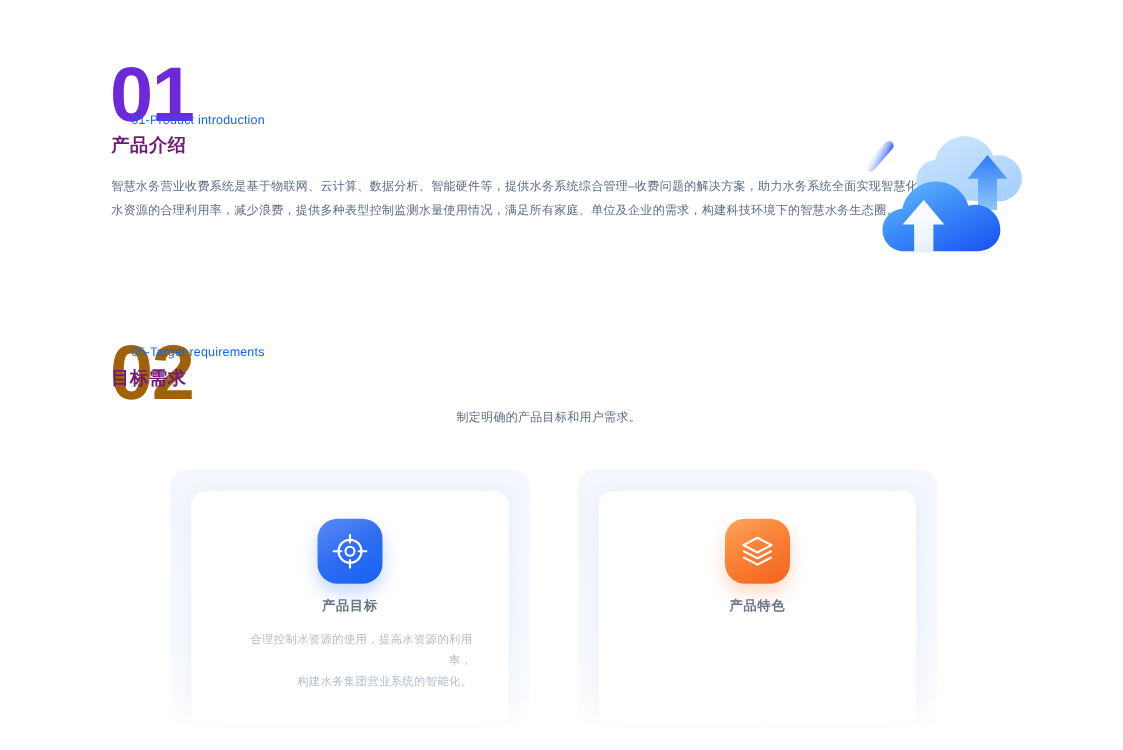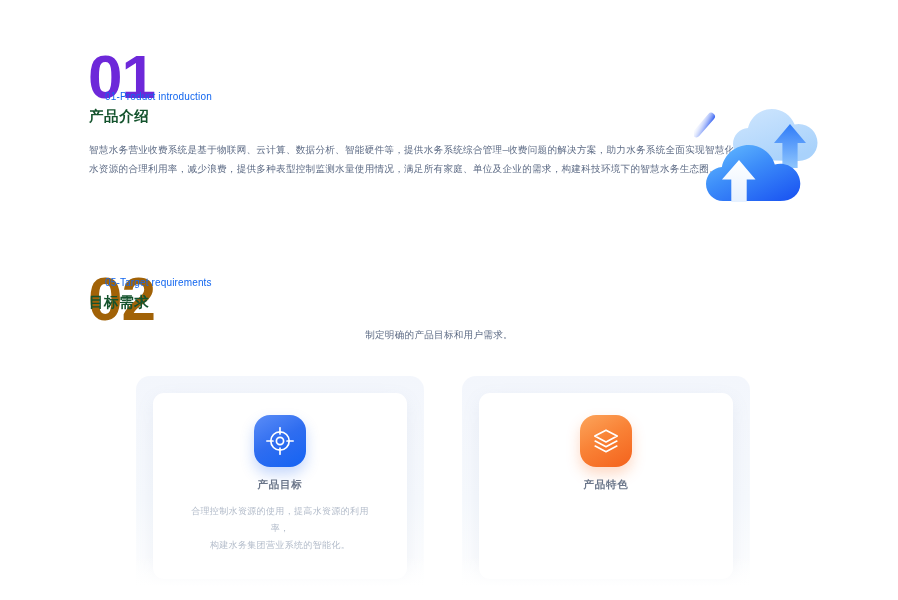--- a/index.html
+++ b/index.html
@@ -55,21 +55,21 @@
     letter-spacing: 0.15px;
     white-space: nowrap;
   }
 
   .heading-cn {
     position: absolute;
     left: 1px;
     top: 59px;
     font-size: 14.5px;
     font-weight: bold;
-    color: #14532d;
+    color: #701a75;
     letter-spacing: 0.6px;
     white-space: nowrap;
   }
 
   .body-copy {
     position: absolute;
     left: 1px;
     font-size: 9.6px;
     line-height: 19.2px;
     color: #5d6b85;
@@ -155,21 +155,21 @@
   }
   .card-desc {
     margin-top: 11px;
     width: 196px;
     text-align: center;
     font-size: 9px;
     line-height: 17px;
     color: #b3bcca;
     letter-spacing: 0.35px;
   }
-  .card-desc p { margin: 0; }
+  .card-desc p { margin: 0; text-align: right; }
 
   
   .fade-bottom {
     position: absolute;
     left: 0;
     bottom: 0;
     width: 898px;
     height: 44px;
     background: linear-gradient(180deg, rgba(255,255,255,0) 0%, #ffffff 70%);
     pointer-events: none;

